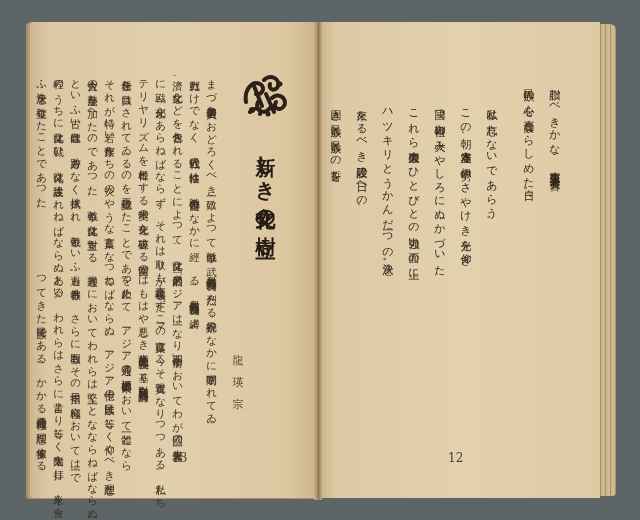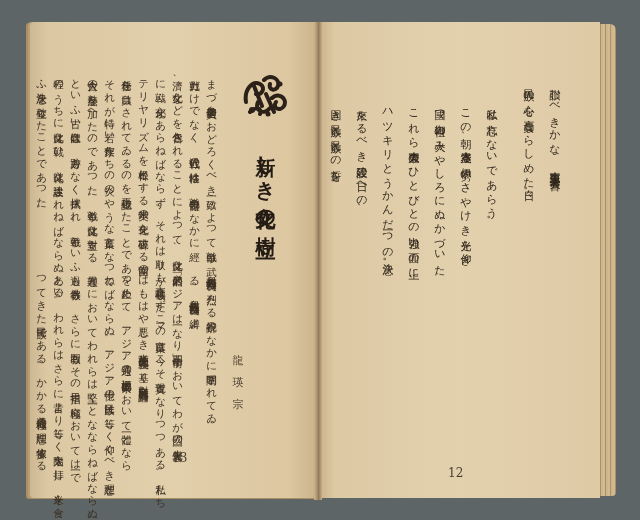--- a/index.html
+++ b/index.html
@@ -67,21 +67,21 @@
     <div class="col right" style="left:541px; top:80px;">讃むべきかな、大東亞文學者大會。</div>
     <div class="col right" style="left:515px; top:80px;">民族の心を高貴ならしめた日々。</div>
     <div class="col right" style="left:478px; top:101px;">私は忘れないであらう。</div>
     <div class="col right" style="left:452px; top:101px;">この朝、木立淺る伊勢のさやけき光を仰ぎ、</div>
     <div class="col right" style="left:426px; top:101px;">國つ御祖の大みやしろにぬかづいた、</div>
     <div class="col right" style="left:400px; top:101px;">これら大東亞のひとびとの力強い面の上に、</div>
     <div class="col right" style="left:374px; top:101px;">ハツキリとうかんだ一つの決意。</div>
     <div class="col right" style="left:348px; top:101px;">來たるべき建設の日への、</div>
     <div class="col right" style="left:322px; top:101px;">固き民族と民族との誓を。</div>
   </div>
-  <div class="page-num" style="left:448px; top:466px;">12</div>
+  <div class="page-num" style="left:448px; top:451px;">12</div>
 
   <svg class="ornament" viewBox="0 0 50 48">
     <path d="M6 30 C4 18,12 8,20 12 C26 15,22 24,16 22 M18 30 C14 38,24 44,30 36 M24 8 C30 2,40 6,38 14 C36 20,28 18,30 12 M32 26 C38 20,48 26,44 34 C40 40,32 36,36 30 M10 40 C16 34,22 36,20 42 M26 22 L34 40 M14 14 L22 34" stroke="#2b2118" stroke-width="4" fill="none" stroke-linecap="round"></path>
     <circle cx="12" cy="38" r="3" fill="#2b2118"></circle>
     <circle cx="40" cy="12" r="2.5" fill="#2b2118"></circle>
     <circle cx="28" cy="42" r="2.5" fill="#2b2118"></circle>
   </svg>
   <div class="title">新しき文化の樹立</div>
   <div class="author">龍瑛宗</div>
 

